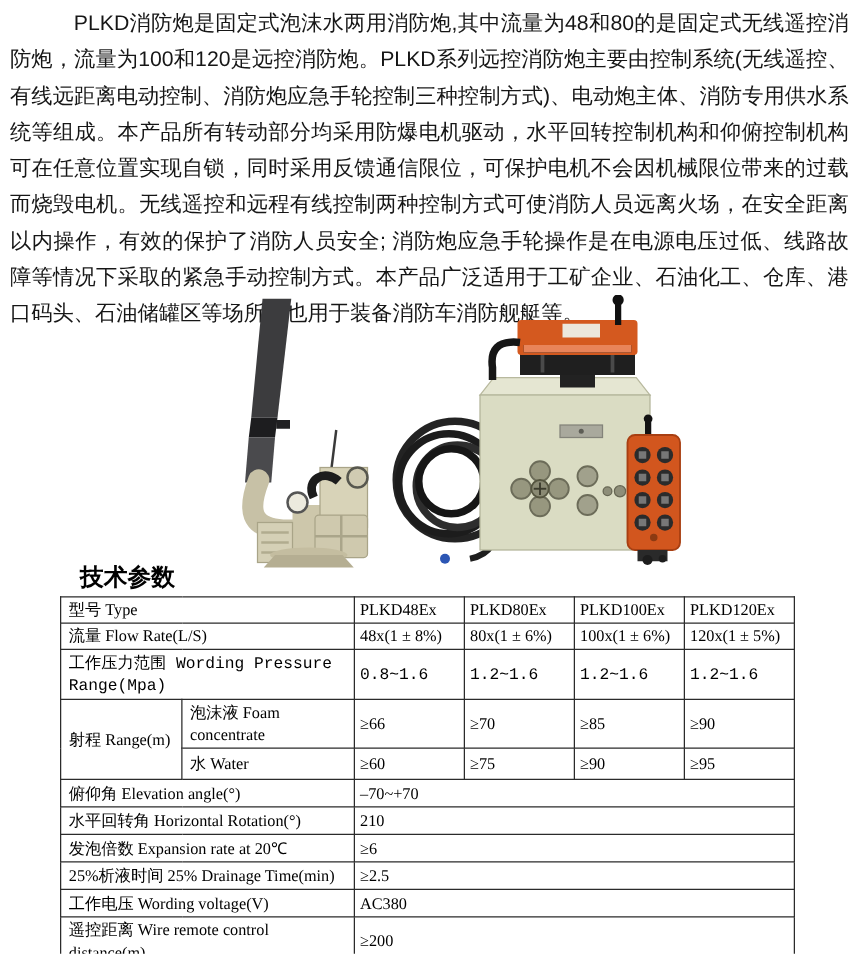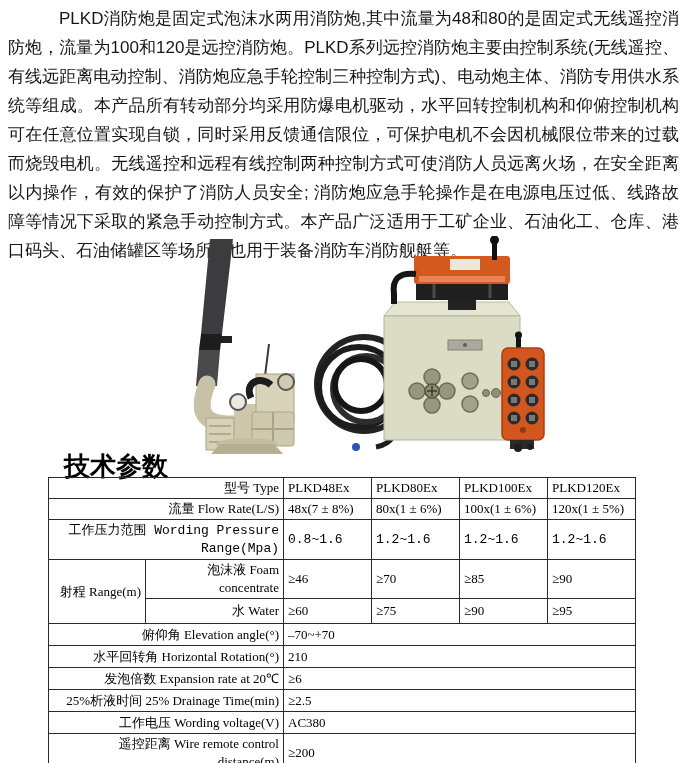--- a/index.html
+++ b/index.html
@@ -25,41 +25,41 @@
   }
   .photos {
     position: absolute;
     top: 236px; left: 148px;
     width: 400px; height: 220px;
   }
   .section-title {
     position: absolute;
     top: 449px; left: 64px;
     margin: 0;
-    font-size: 26px;
+    font-size: 19px;
     font-weight: bold;
     color: #000;
     font-family: "Liberation Sans", sans-serif;
   }
   table.spec-table {
     position: absolute;
     top: 477px; left: 48px;
     width: 587px;
     border-collapse: collapse;
     table-layout: fixed;
     font-family: "Liberation Serif", serif;
     color: #000;
   }
   .spec-table td {
     border: 1px solid #2b2b2b;
     font-size: 13px;
     padding: 1px 4px;
     overflow: hidden;
   }
-  .spec-table td.lbl { text-align: right; padding-left: 6px; line-height: 18px; }
+  .spec-table td.lbl { text-align: left; padding-left: 6px; line-height: 18px; }
   .spec-table td.val { }
   tr.h20 { height: 20px; }
   tr.h22 { height: 22px; margin-top: 16px; }
   tr.h25 { height: 25px; }
   tr.h40 { height: 40px; font-family: Liberation Mono, monospace; }
 </style>
 </head>
 <body>
 
 <div>
@@ -184,36 +184,36 @@
     <tbody>
       <tr class="h20">
         <td class="lbl" colspan="2">型号 Type</td>
         <td class="val">PLKD48Ex</td>
         <td class="val">PLKD80Ex</td>
         <td class="val">PLKD100Ex</td>
         <td class="val">PLKD120Ex</td>
       </tr>
       <tr class="h20">
         <td class="lbl" colspan="2">流量 Flow Rate(L/S)</td>
-        <td class="val">48x(7 ± 8%)</td>
+        <td class="val">48x(1 ± 8%)</td>
         <td class="val">80x(1 ± 6%)</td>
         <td class="val">100x(1 ± 6%)</td>
         <td class="val">120x(1 ± 5%)</td>
       </tr>
       <tr class="h40">
         <td class="lbl" colspan="2">工作压力范围 Wording Pressure Range(Mpa)</td>
         <td class="val">0.8~1.6</td>
         <td class="val">1.2~1.6</td>
         <td class="val">1.2~1.6</td>
         <td class="val">1.2~1.6</td>
       </tr>
       <tr class="h25">
         <td class="lbl" rowspan="2">射程 Range(m)</td>
         <td class="lbl">泡沫液 Foam concentrate</td>
-        <td class="val">≥46</td>
+        <td class="val">≥66</td>
         <td class="val">≥70</td>
         <td class="val">≥85</td>
         <td class="val">≥90</td>
       </tr>
       <tr class="h25">
         <td class="lbl">水 Water</td>
         <td class="val">≥60</td>
         <td class="val">≥75</td>
         <td class="val">≥90</td>
         <td class="val">≥95</td>

